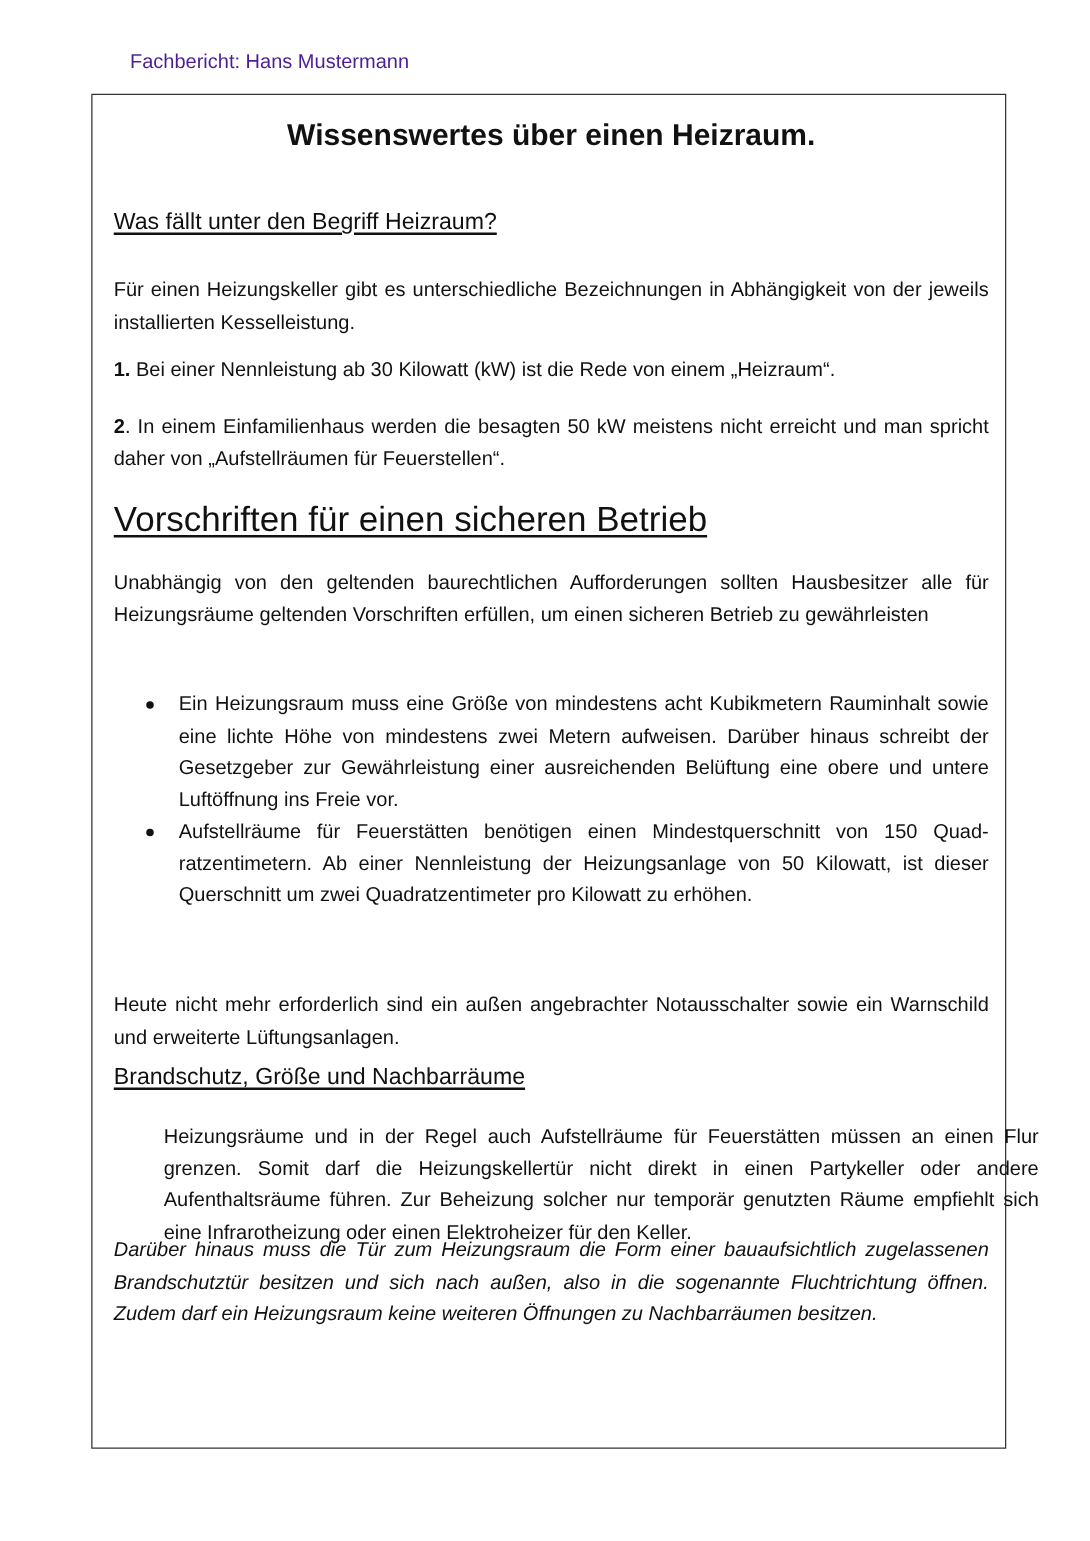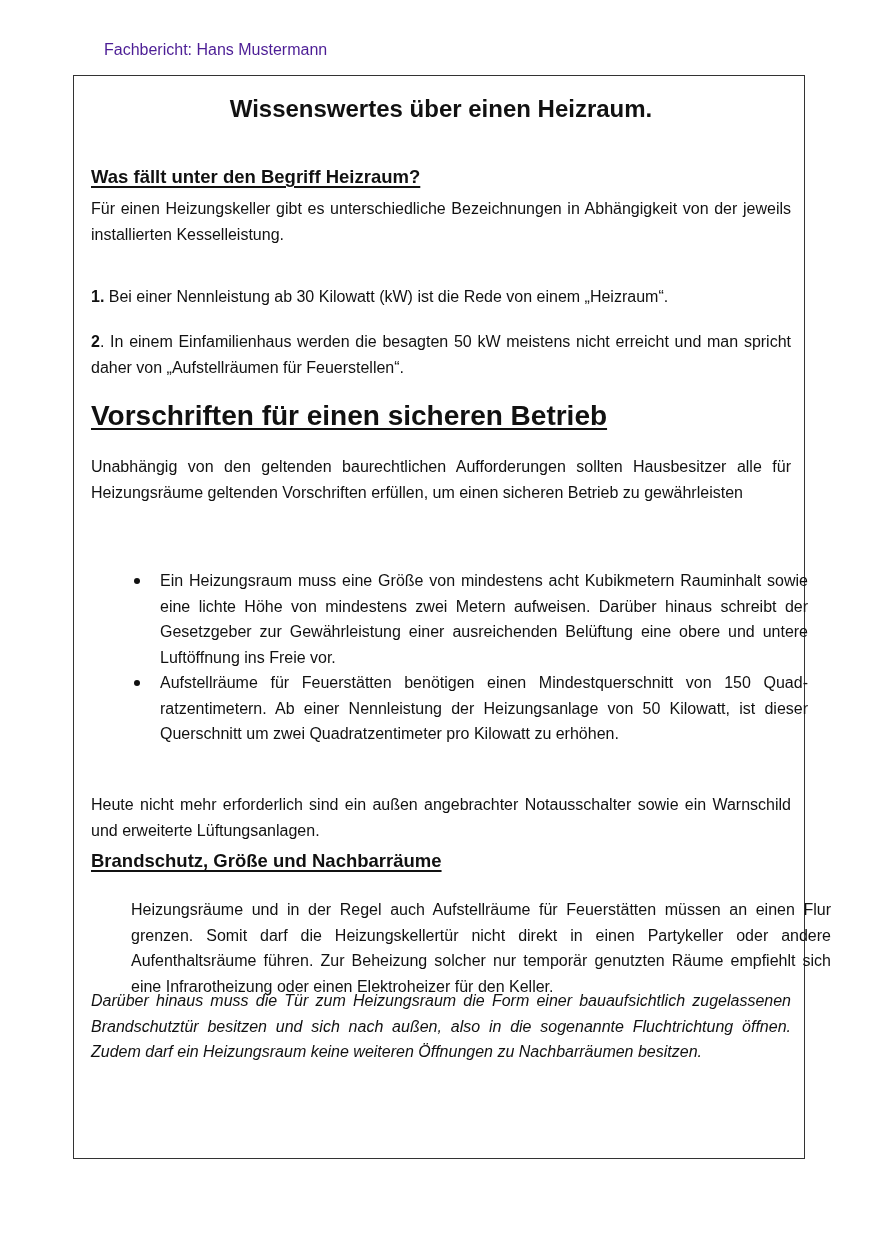--- a/index.html
+++ b/index.html
@@ -16,51 +16,51 @@
       width: 732px; height: 1084px;
       border: 1px solid #333333; box-sizing: border-box;
     }
     .content { position: absolute; left: 91px; top: 0; width: 700px; }
     .title {
       position: absolute; left: 0; width: 700px; top: 94px;
       text-align: center; font-weight: bold; font-size: 24px; line-height: 30px;
       text-decoration-thickness: 2px; text-underline-offset: 3px;
     }
     .h2 {
-      position: absolute; left: 0; font-weight: bold; text-decoration: underline;
+      position: absolute; left: 0; font-weight: normal; text-decoration: underline;
       text-decoration-thickness: 2px; text-underline-offset: 3px;
     }
     .h2.small { font-size: 18.5px; line-height: 24px; }
     .h2.large { font-size: 28px; line-height: 28px; }
     .p {
       position: absolute; left: 0; width: 700px;
       font-size: 16px; line-height: 25.5px; text-align: justify;
       hyphens: manual;
     }
     .p b { font-weight: bold; }
-    .bullets { position: absolute; left: 0; width: 700px; margin: 17px; padding: 0; list-style: none; }
+    .bullets { position: absolute; left: 0; width: 700px; margin: 0; padding: 0; list-style: none; }
     .bullets li { position: relative; padding-left: 52px; font-size: 16px; line-height: 25.5px; text-align: justify; }
     .bullet-dot {
       position: absolute; left: 26px; top: 10px; width: 6px; height: 6px;
       background: #111111; border-radius: 50%;
     }
   </style>
 </head>
 <body>
 
 <div class="header">Fachbericht: Hans Mustermann</div>
 
 <div class="frame"></div>
 
 <div class="content">
   <div class="title" style="left:0;">Wissenswertes über einen Heizraum.</div>
 
   <div class="h2 small" style="top:165px;">Was fällt unter den Begriff Heizraum?</div>
 
-  <div class="p" style="top:196px;">Für einen Heizungskeller gibt es unterschiedliche Bezeichnungen in Abhängigkeit von der jeweils installierten Kesselleistung.</div>
+  <div class="p" style="top:220px;">Für einen Heizungskeller gibt es unterschiedliche Bezeichnungen in Abhängigkeit von der jeweils installierten Kesselleistung.</div>
 
   <div class="p" style="top:284px;">
     <b>1.</b><span> Bei einer Nennleistung ab 30 Kilowatt (kW) ist die Rede von einem „Heizraum“.</span>
   </div>
 
   <div class="p" style="top:329px;">
     <b>2</b><span>. In einem Einfamilienhaus werden die besagten 50 kW meistens nicht erreicht und man spricht daher von „Aufstellräumen für Feuerstellen“.</span>
   </div>
 
   <div class="h2 large" style="top:402px;">Vorschriften für einen sicheren Betrieb</div>

